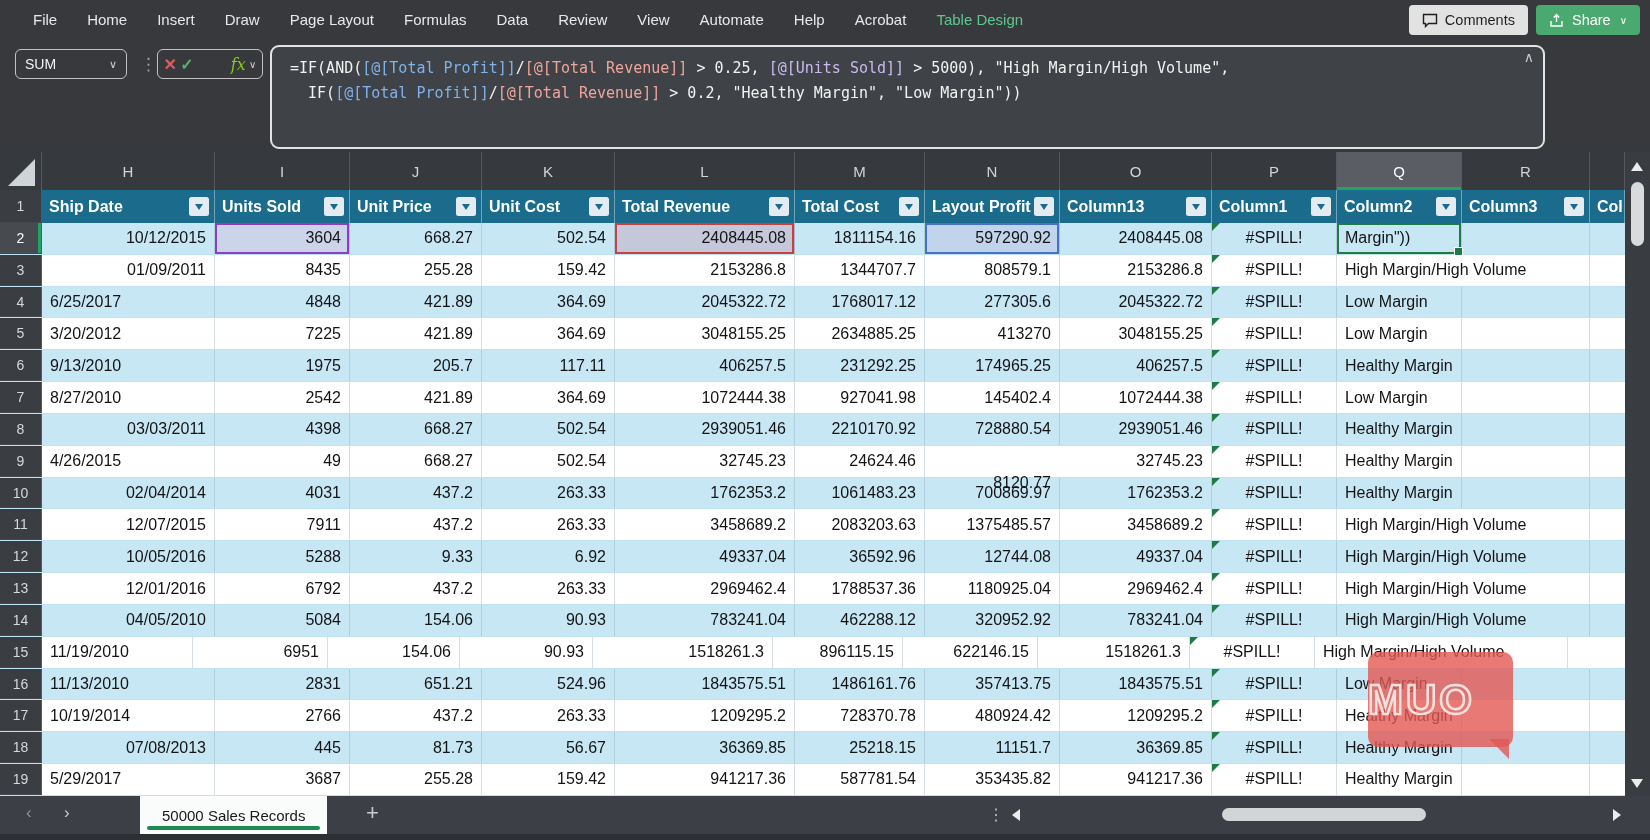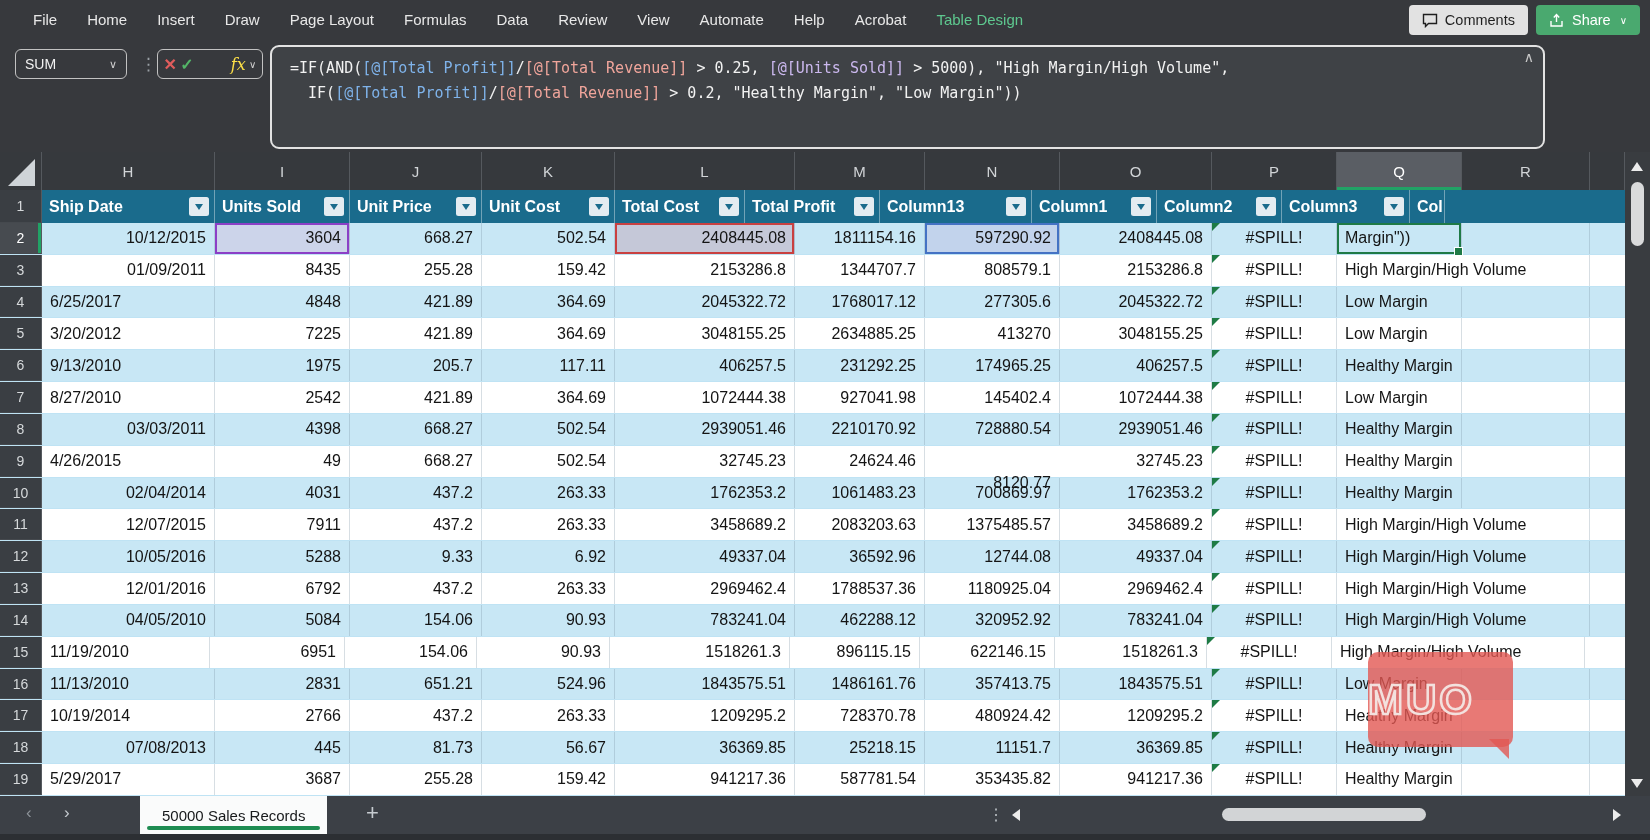--- a/index.html
+++ b/index.html
@@ -19,21 +19,21 @@
   
   #fbar{position:absolute;top:40px;left:0;right:0;height:112px;background:#37393d;}
   #namebox{position:absolute;left:15px;top:9px;width:112px;height:30px;border:1.5px solid #c2c2c2;border-radius:6px;
            display:flex;align-items:center;color:#f2f2f2;font-size:14px;padding:0 9px;box-sizing:border-box;}
   #namebox .chev{margin-left:auto;color:#cfcfcf;font-size:11px;}
   #fb-dots{position:absolute;left:140px;top:14px;color:#9aa0a5;font-size:17px;}
   #fbtns{position:absolute;left:157px;top:9px;width:106px;height:30px;border:1.5px solid #c2c2c2;border-radius:6px;
          display:flex;align-items:center;justify-content:space-around;padding:0 4px;box-sizing:border-box;}
   .fx-cancel{color:#e05c5c;font-size:16px;font-weight:bold;}
   .fx-enter{color:#53b567;font-size:16px;font-weight:bold;}
-  .fx-fx{color:#fde047;font-style:italic;font-family:"DejaVu Serif",serif;font-size:16px;margin-left:34px;}
+  .fx-fx{color:#84cc16;font-style:italic;font-family:"DejaVu Serif",serif;font-size:16px;margin-left:34px;}
   .fx-chev{color:#cfcfcf;font-size:10px;}
   #fbox{position:absolute;left:270px;top:5px;right:105px;height:104px;background:#3f4246;border:2px solid #e3e3e3;
         border-radius:9px;box-sizing:border-box;padding:9px 34px 0 18px;overflow:hidden;}
   .fline{font-family:"DejaVu Sans Mono",monospace;font-size:15px;line-height:25px;white-space:pre;}
   .fw{color:#f2f2f2}.fb{color:#7fb3ea}.fr{color:#f0a59b}.fp{color:#cbb8ee}
   #fbox-collapse{position:absolute;top:12px;right:116px;color:#c8c8c8;font-size:14px;line-height:10px;}
 
   
   #letters{position:absolute;top:152px;left:0;width:1625px;height:38px;background:#36393d;display:flex;box-sizing:border-box;}
   .corner{width:42px;flex:none;position:relative;border-right:1px solid #55595e;box-sizing:border-box;}
@@ -196,28 +196,34 @@
         <span class="flt">
           <i></i>
         </span>
       </div>
       <div class="hcell" style="width: 133px;">
         <span>Unit Cost</span>
         <span class="flt">
           <i></i>
         </span>
       </div>
+      <div class="hcell" style="width: 180px;">
+        <span>Total Revenue</span>
+        <span class="flt">
+          <i></i>
+        </span>
+      </div>
       <div class="hcell" style="width: 130px;">
         <span>Total Cost</span>
         <span class="flt">
           <i></i>
         </span>
       </div>
       <div class="hcell" style="width: 135px;">
-        <span>Total Profit</span>
+        <span>Layout Profit</span>
         <span class="flt">
           <i></i>
         </span>
       </div>
       <div class="hcell" style="width: 152px;">
         <span>Column13</span>
         <span class="flt">
           <i></i>
         </span>
       </div>
@@ -461,21 +467,21 @@
         <div class="cell ar" style="width: 152px;">783241.04</div>
         <div class="cell ac spill" style="width: 125px;">#SPILL!</div>
         <div class="cell al nob" style="width: 125px;">
           <span class="ovf">High Margin/High Volume</span>
         </div>
         <div class="cell al" style="width: 128px;"></div>
         <div class="cell al nob" style="width: 35px;"></div>
       </div>
       <div class="row">
         <div class="gut">15</div>
-        <div class="cell al" style="width: 168px; text-align: right;">11/19/2010</div>
+        <div class="cell al" style="width: 151px; text-align: right;">11/19/2010</div>
         <div class="cell ar" style="width: 135px;">6951</div>
         <div class="cell ar" style="width: 132px;">154.06</div>
         <div class="cell ar" style="width: 133px;">90.93</div>
         <div class="cell ar" style="width: 180px;">1518261.3</div>
         <div class="cell ar" style="width: 130px;">896115.15</div>
         <div class="cell ar" style="width: 135px;">622146.15</div>
         <div class="cell ar" style="width: 152px;">1518261.3</div>
         <div class="cell ac spill" style="width: 125px;">#SPILL!</div>
         <div class="cell al nob" style="width: 125px;">
           <span class="ovf">High Margin/High Volume</span>

